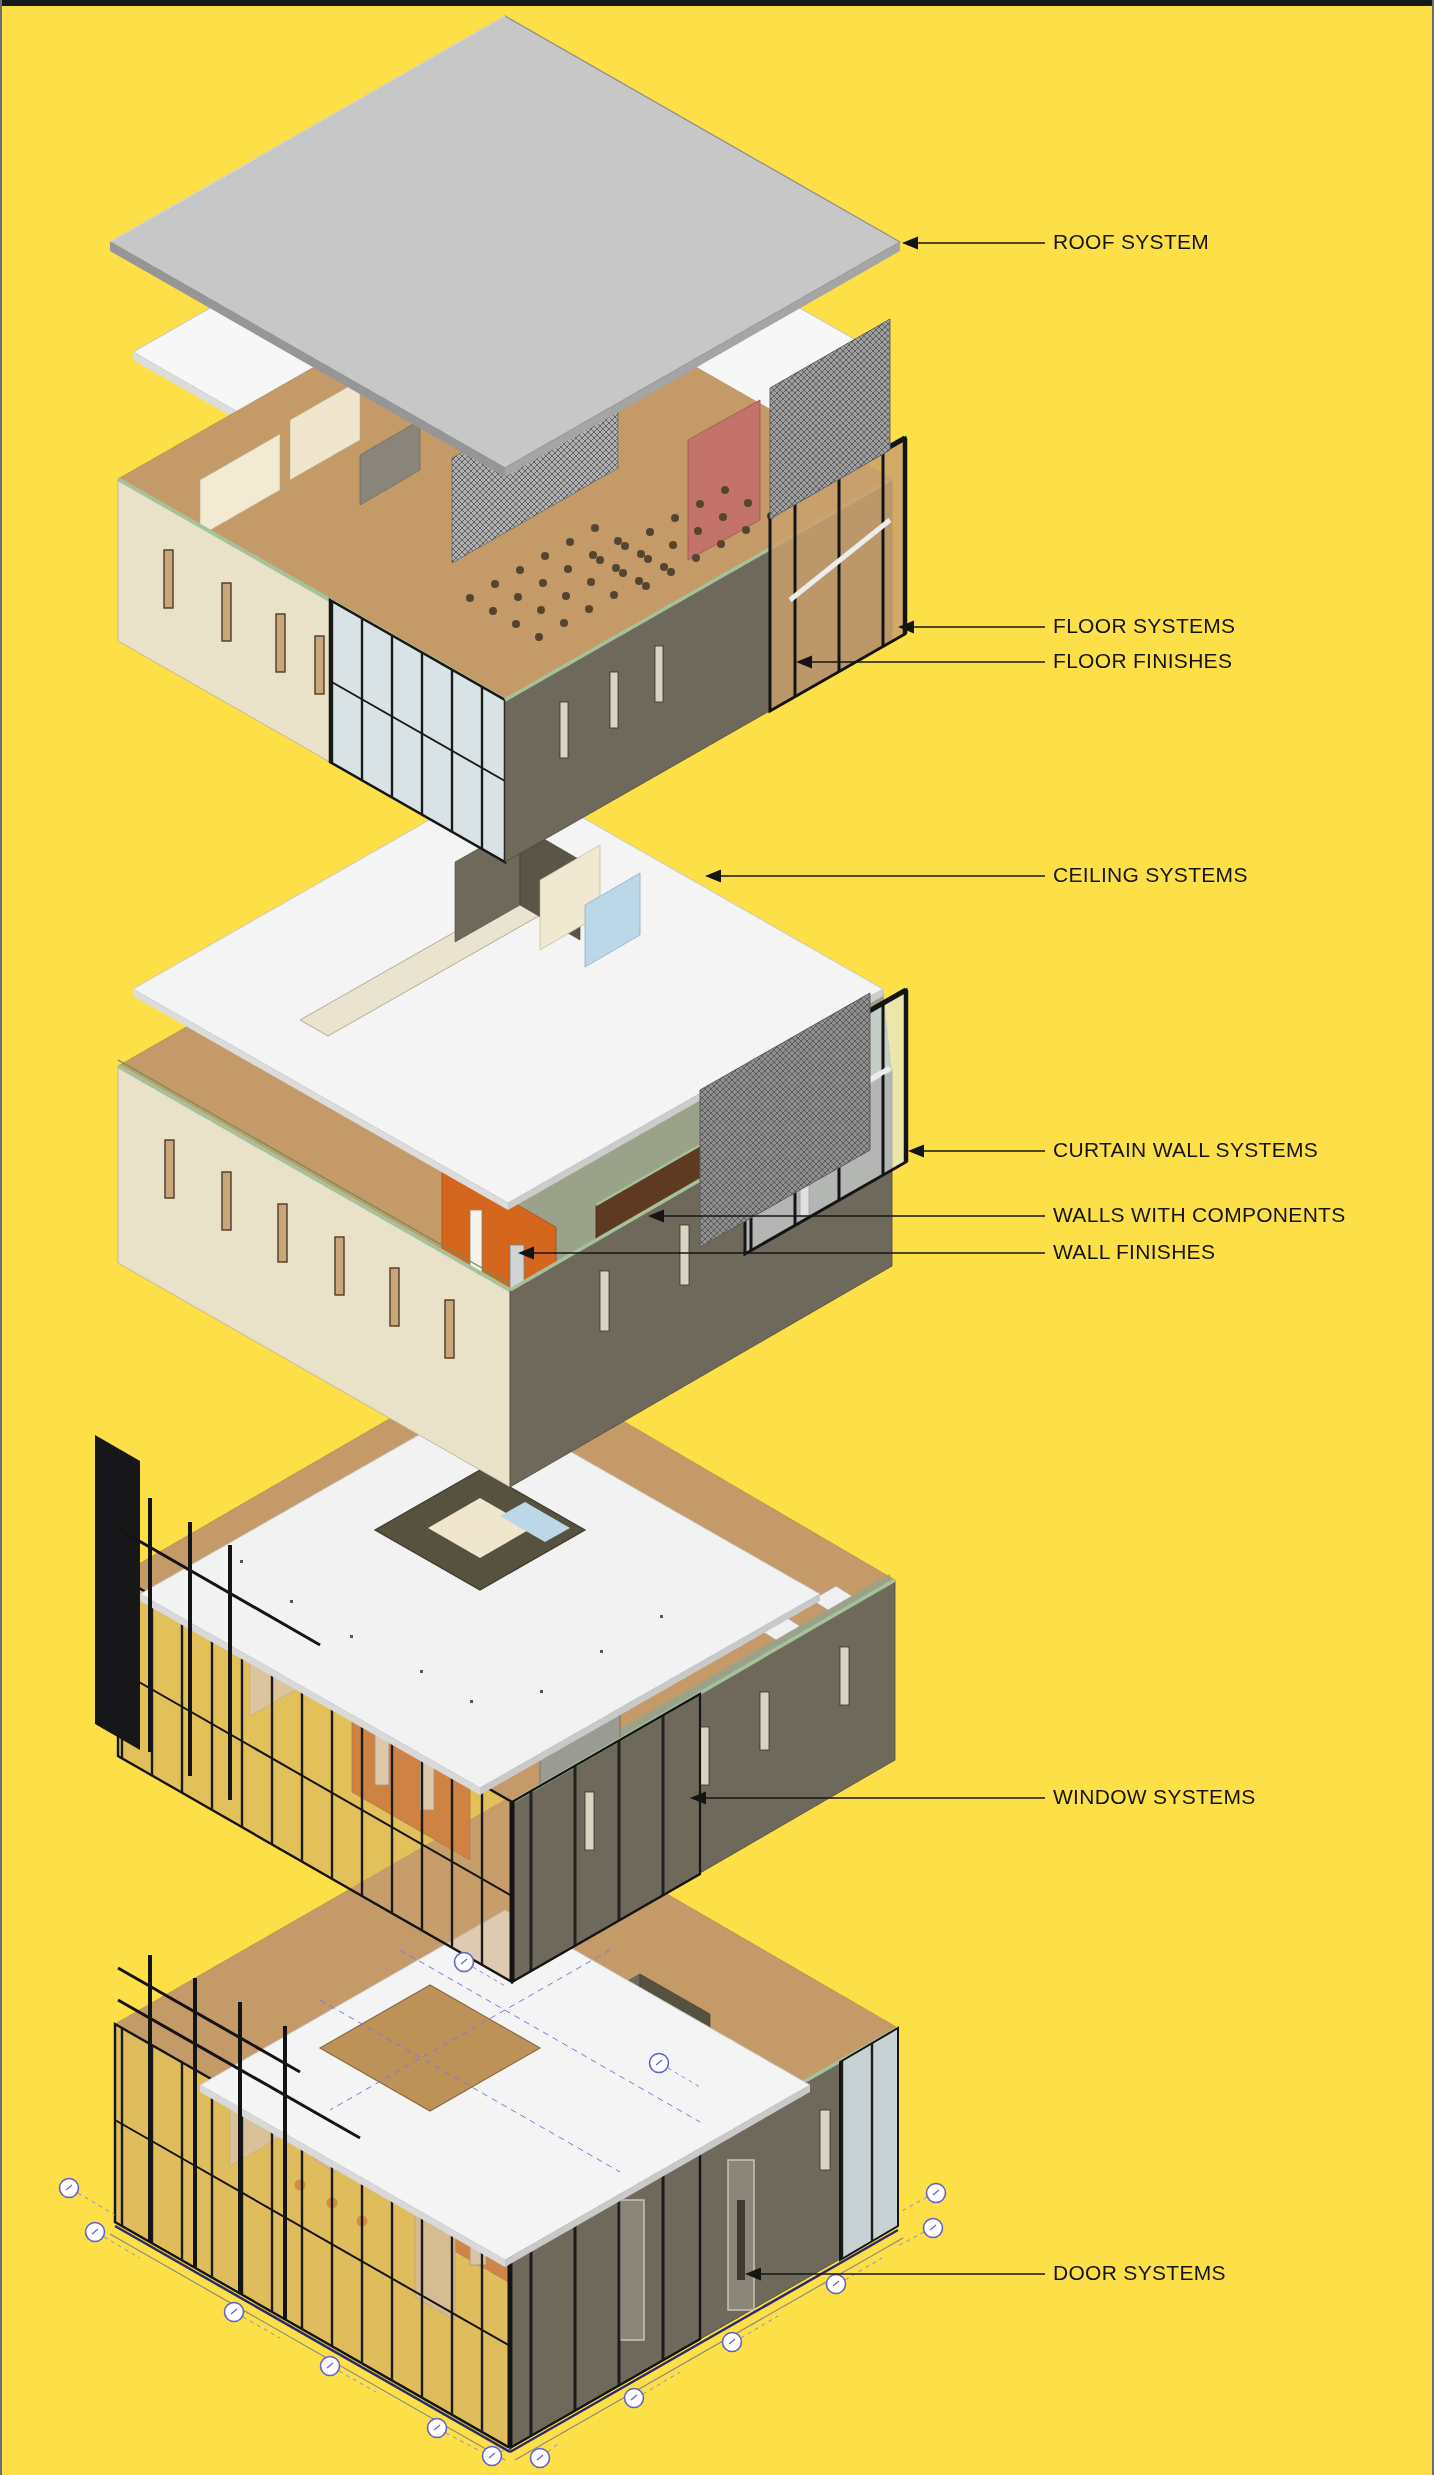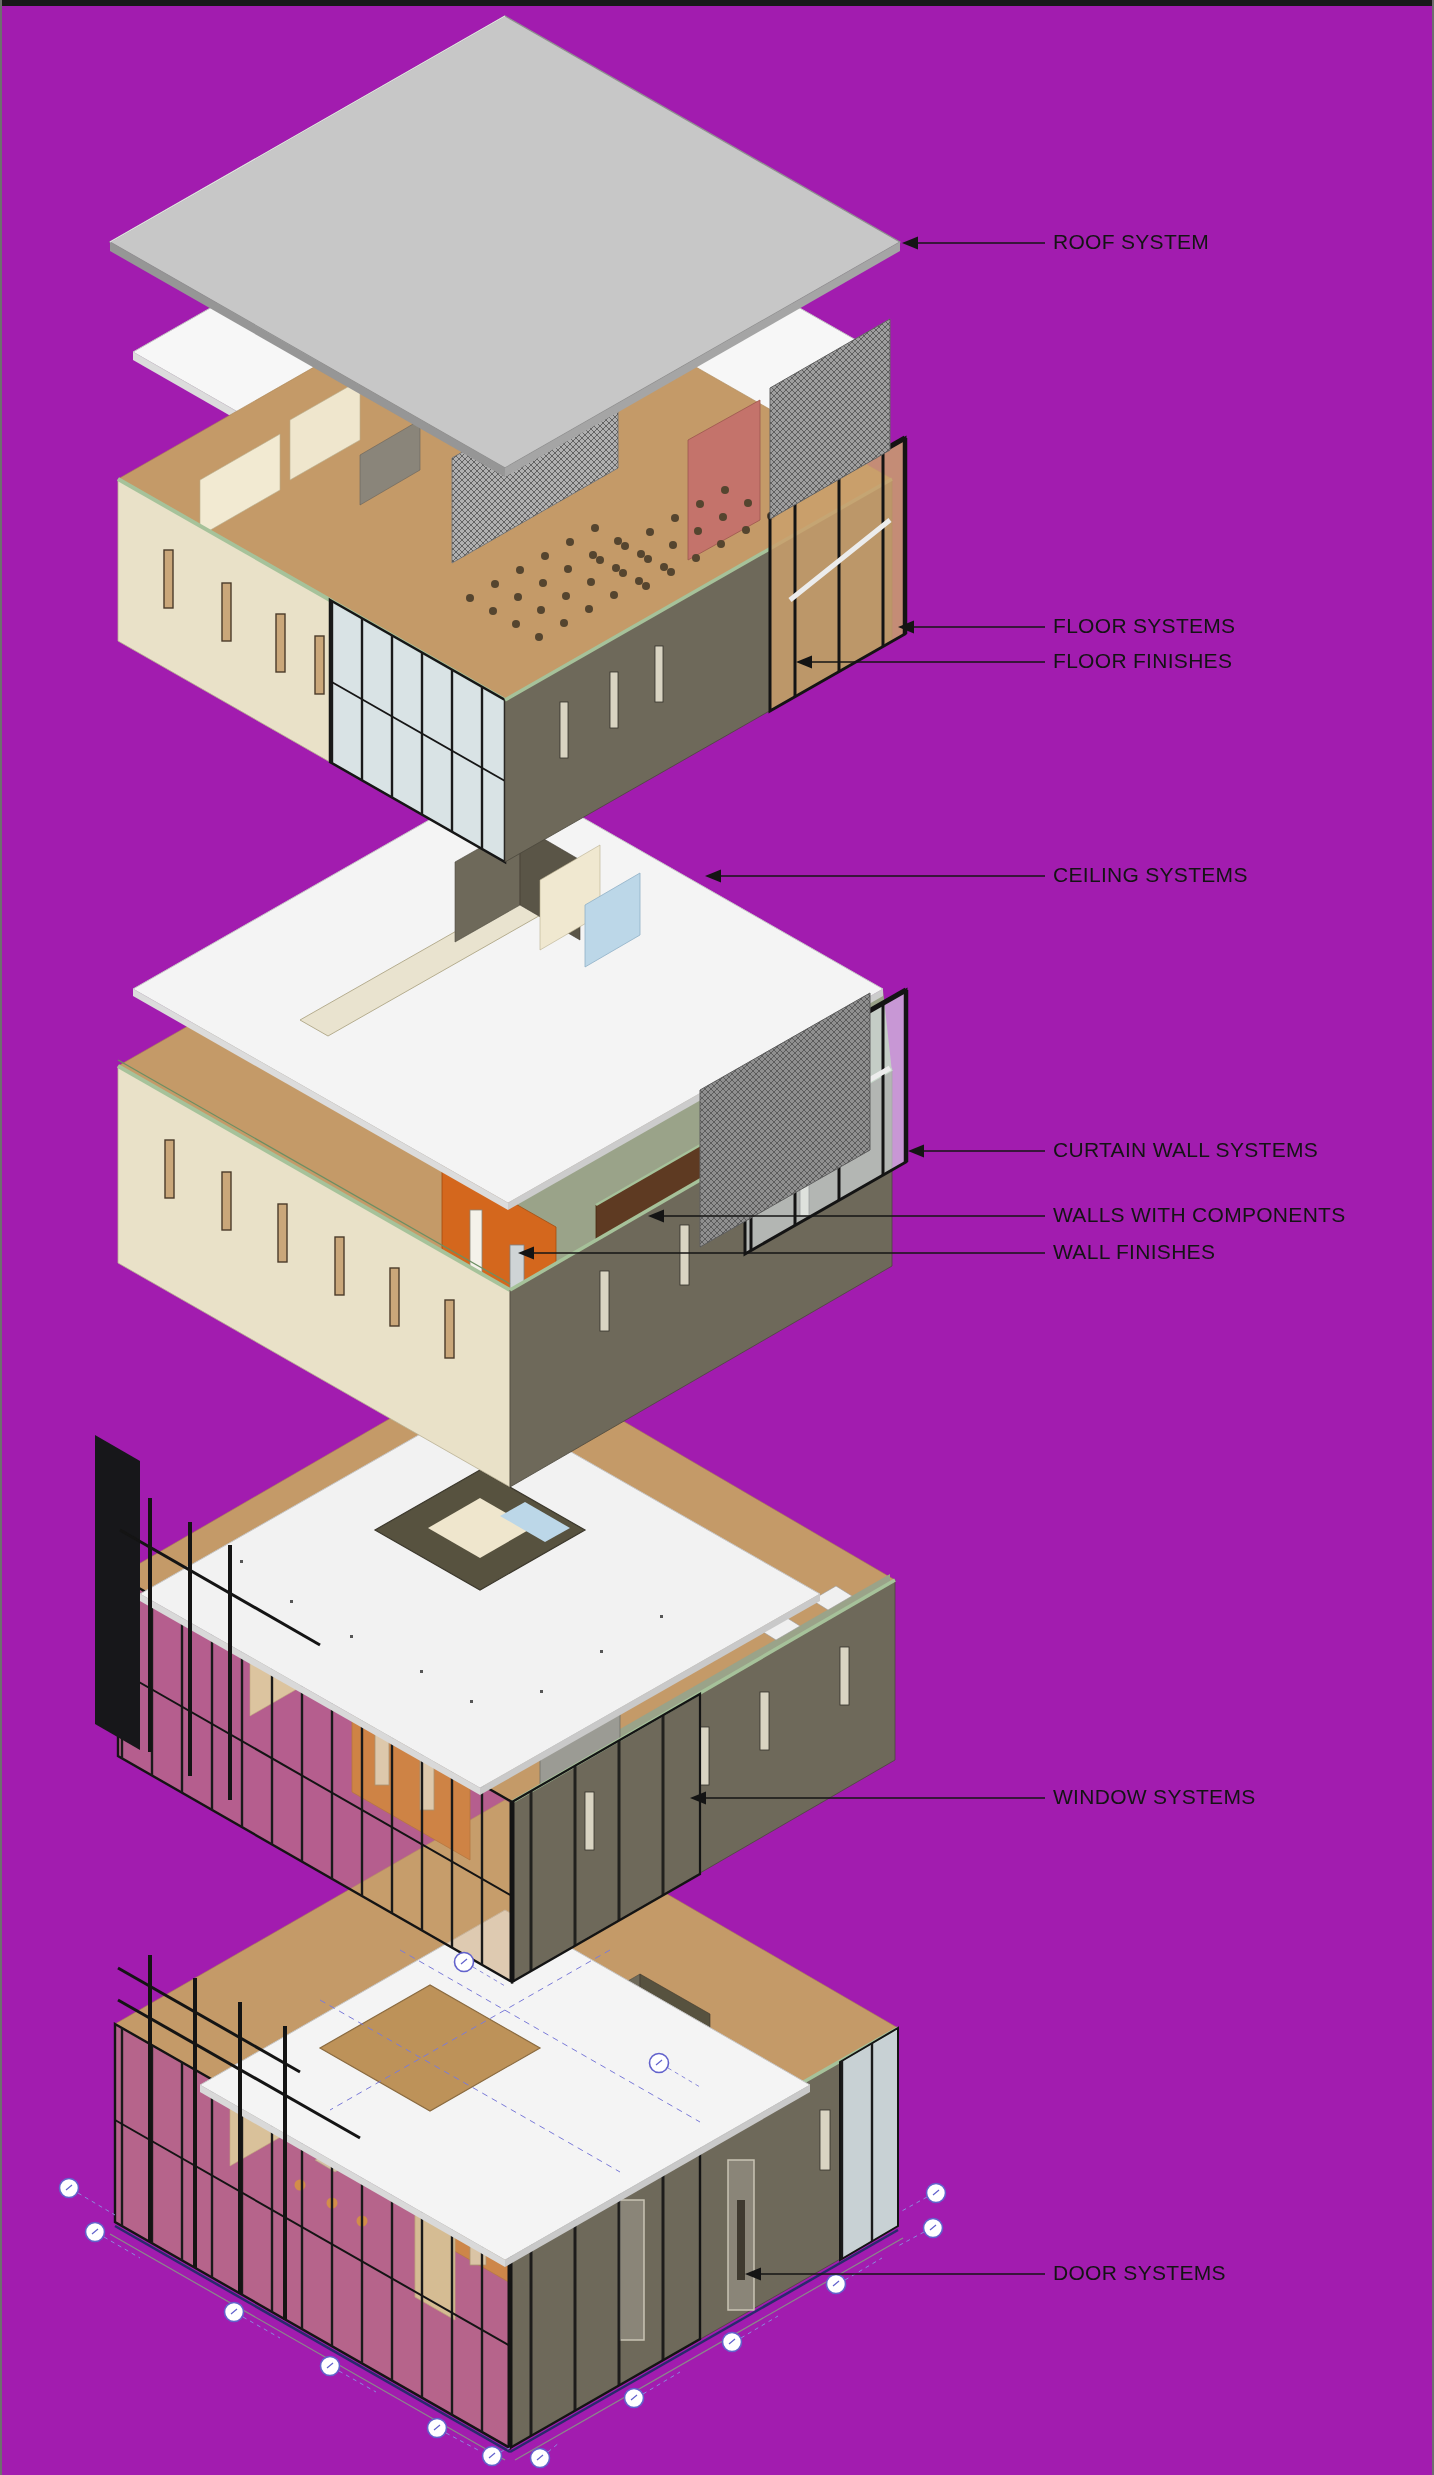--- a/index.html
+++ b/index.html
@@ -1,16 +1,16 @@
 <!DOCTYPE html>
 <html><head>
 <meta charset="utf-8">
 <style>
   html,body{margin:0;padding:0;background:#ffffff;}
-  #stage{position:relative;width:1434px;height:2475px;background:#a21caf;overflow:hidden;
+  #stage{position:relative;width:1434px;height:2475px;background:#fde047;overflow:hidden;
          font-family:"Liberation Sans","DejaVu Sans",sans-serif;}
   svg{position:absolute;left:0;top:0;}
   text.callout{font-family:"Liberation Sans","DejaVu Sans",sans-serif;font-size:21px;fill:#141414;letter-spacing:.3px;}
 </style>
 </head>
 <body>
 
 <div id="stage">
 <svg width="1434" height="2475" viewBox="0 0 1434 2475">
   <defs>

